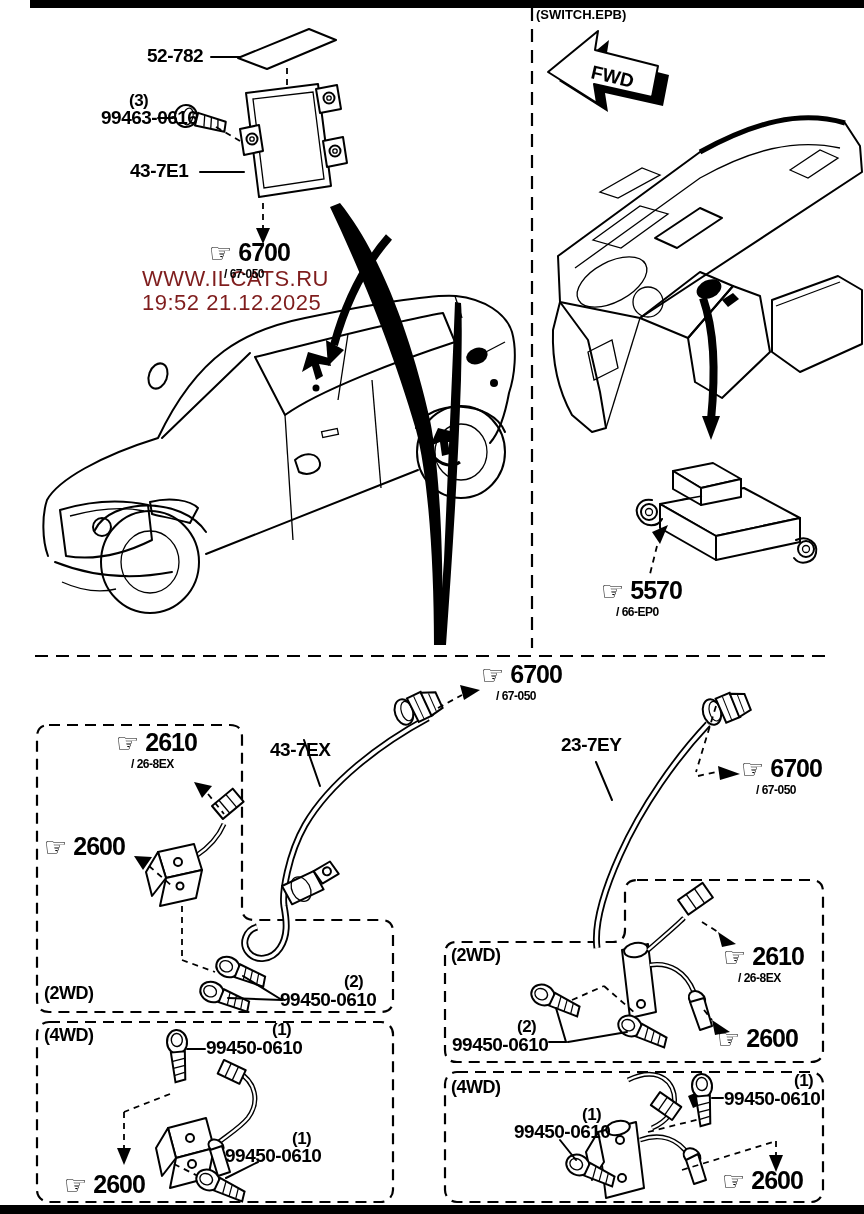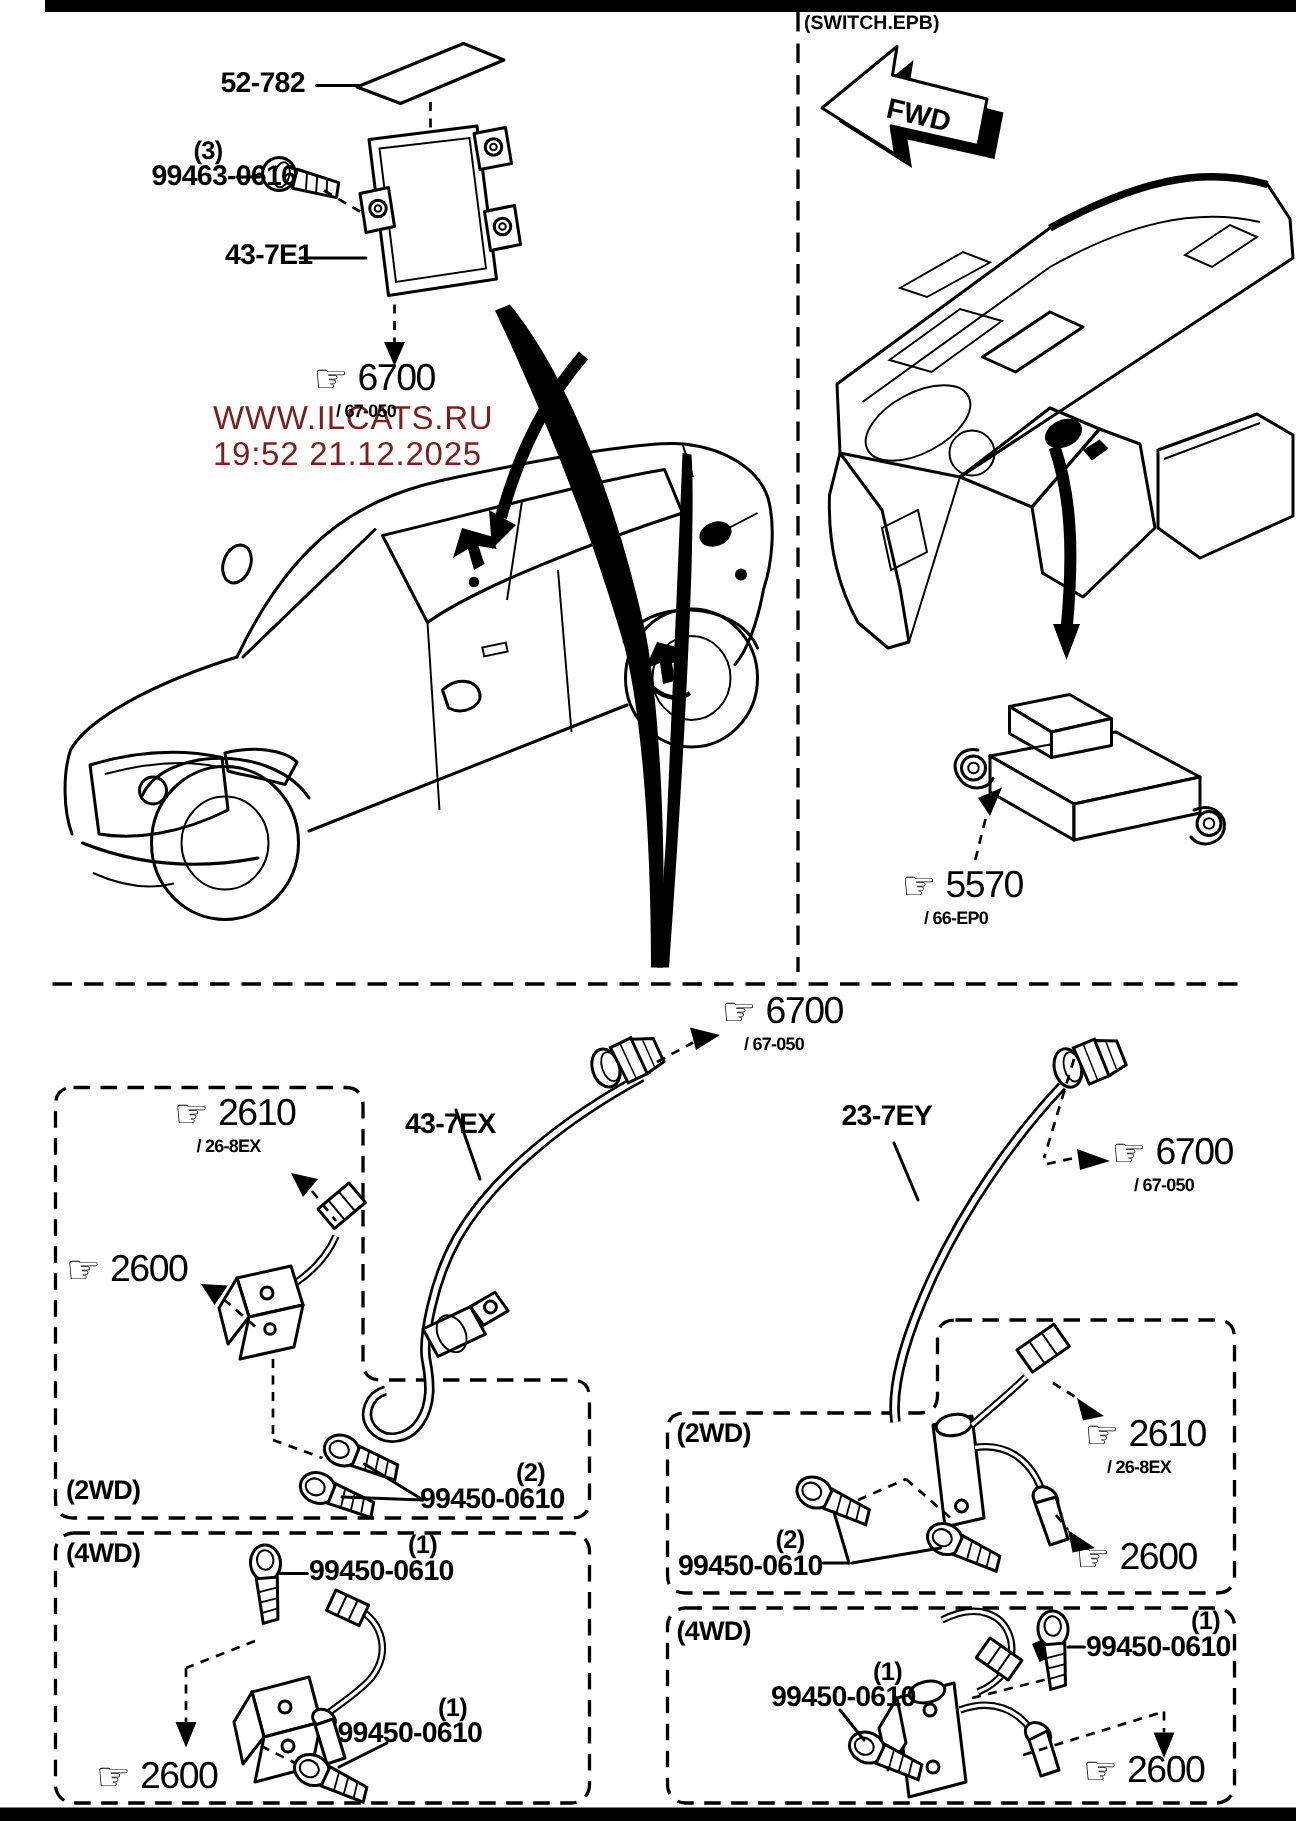--- a/index.html
+++ b/index.html
@@ -8,21 +8,21 @@
   .stage svg{position:absolute;left:0;top:0;}
   .lbl{position:absolute;white-space:nowrap;font-weight:bold;letter-spacing:-0.5px;line-height:1.05;}
   .part{font-size:19px;}
   .qty{font-size:17px;}
   .drive{font-size:18px;}
   .title{font-size:13px;letter-spacing:0;}
   .wm{font-size:22px;color:#7f1d1d;font-weight:normal;letter-spacing:0.5px;z-index:3;}
   .ref{position:absolute;white-space:nowrap;z-index:4;}
   .ref .row{display:flex;align-items:center;gap:6px;}
   .hand{font-family:"DejaVu Sans",sans-serif;font-size:26px;line-height:1;font-weight:normal;}
-  .code{font-size:25px;font-weight:normal;letter-spacing:-1px;}
+  .code{font-size:25px;font-weight:bold;letter-spacing:-1px;}
   .grp{font-size:12px;font-weight:bold;letter-spacing:-0.5px;margin-left:15px;}
   
   .ln{stroke:#000;stroke-width:2;fill:none;stroke-linecap:round;stroke-linejoin:round;}
   .thin{stroke:#000;stroke-width:1.3;fill:none;}
   .wh{fill:#fff;stroke:#000;stroke-width:2;stroke-linejoin:round;}
   .blk{fill:#000;stroke:none;}
   .dash{stroke:#000;stroke-width:1.8;fill:none;stroke-dasharray:6 5;}
   .boxdash{stroke:#000;stroke-width:2.2;fill:none;stroke-dasharray:11 7;}
   .sep{stroke:#000;stroke-width:2.2;fill:none;stroke-dasharray:13 8;}
   .tube{stroke:#000;stroke-width:7;fill:none;}
@@ -349,21 +349,21 @@
 
   <text x="590" y="78" class="fwdtext" transform="rotate(13 590 78)">FWD</text>
 </svg>
 
 <div class="lbl wm" style="left:142px;top:267px;">WWW.ILCATS.RU</div>
 <div class="lbl wm" style="left:142px;top:291px;">19:52 21.12.2025</div>
 
 <div class="lbl part" style="left:147px;top:46px;">52-782</div>
 <div class="lbl qty" style="left:129px;top:92px;">(3)</div>
 <div class="lbl part" style="left:63px;top:108px;margin-left:38px;">99463-0616</div>
-<div class="lbl part" style="left:150px;top:161px;">43-7E1</div>
+<div class="lbl part" style="left:130px;top:161px;">43-7E1</div>
 
 <div class="ref" style="left:209px;top:238px;">
   <div class="row">
         <span class="hand">☞</span>
         <span class="code">6700</span>
       </div>
   <div class="grp">/ 67-050</div>
 </div>
 
 <div class="lbl title" style="left:536px;top:8px;">(SWITCH.EPB)</div>

